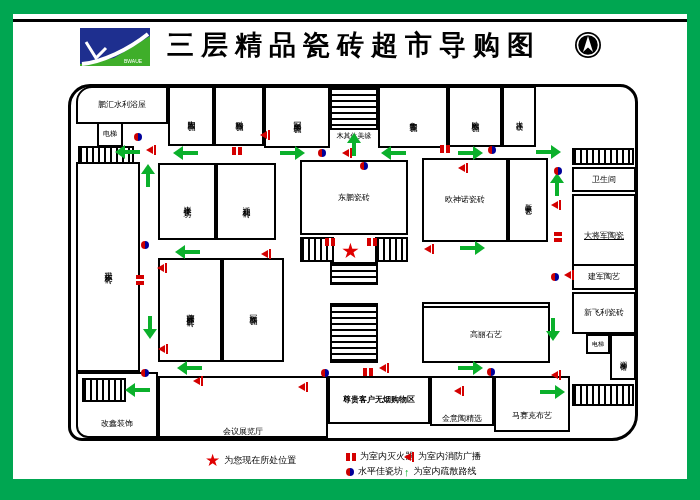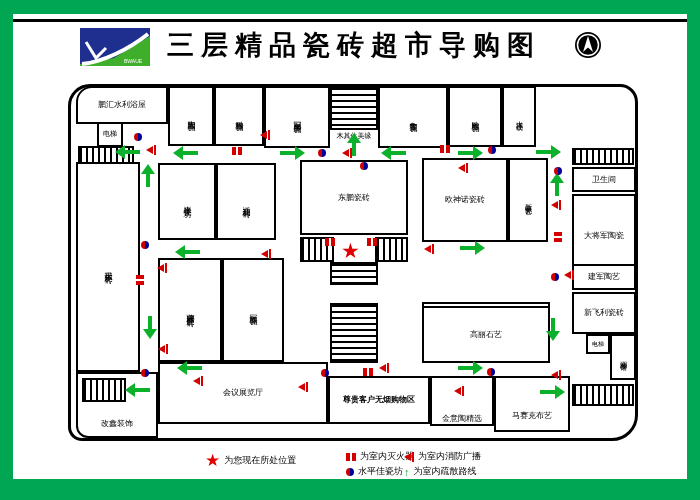--- a/index.html
+++ b/index.html
@@ -106,21 +106,21 @@
       <span>欧雅陶瓷</span>
     </div>
   <div class="room v" style="left:502px;top:86px;width:34px;height:61px;font-size:7px;">
       <span>大洋连锁</span>
     </div>
 
   <div class="st st-v" style="left:572px;top:148px;width:62px;height:17px;"></div>
   <div class="room" style="left:572px;top:167px;width:64px;height:25px;">
       <span>卫生间</span>
     </div>
-  <div class="room" style="left:572px;top:194px;width:64px;height:84px;">
+  <div class="room" style="left:572px;top:194px;width:64px;height:84px;text-decoration:underline;">
       <span>大将军陶瓷</span>
     </div>
   <div class="room" style="left:572px;top:264px;width:64px;height:26px;">
       <span>建军陶艺</span>
     </div>
   <div class="room" style="left:572px;top:292px;width:64px;height:42px;">
       <span>新飞利瓷砖</span>
     </div>
   <div class="room" style="left:586px;top:334px;width:24px;height:20px;font-size:6px;">
       <span>电梯</span>
@@ -165,21 +165,21 @@
       <span>王者瓷砖</span>
     </div>
   <div class="room" style="left:422px;top:306px;width:128px;height:57px;">
       <span>高丽石艺</span>
     </div>
 
   <div class="room" style="left:76px;top:372px;width:82px;height:66px;border-radius:0 0 0 12px;align-items:flex-end;padding-bottom:8px;">
       <span>改鑫装饰</span>
     </div>
   <div class="st st-v" style="left:82px;top:378px;width:44px;height:24px;"></div>
-  <div class="room" style="left:158px;top:362px;width:170px;height:62px;">
+  <div class="room" style="left:158px;top:376px;width:170px;height:62px;align-items:flex-end;">
       <span>会议展览厅</span>
     </div>
   <div class="room" style="left:328px;top:376px;width:102px;height:48px;font-weight:bold;">
       <span>尊贵客户无烟购物区</span>
     </div>
   <div class="room" style="left:430px;top:376px;width:64px;height:50px;align-items:flex-end;padding-bottom:1px;">
       <span>金意陶精选</span>
     </div>
   <div class="room" style="left:494px;top:376px;width:76px;height:56px;align-items:flex-end;padding-bottom:10px;">
       <span>马赛克布艺</span>

